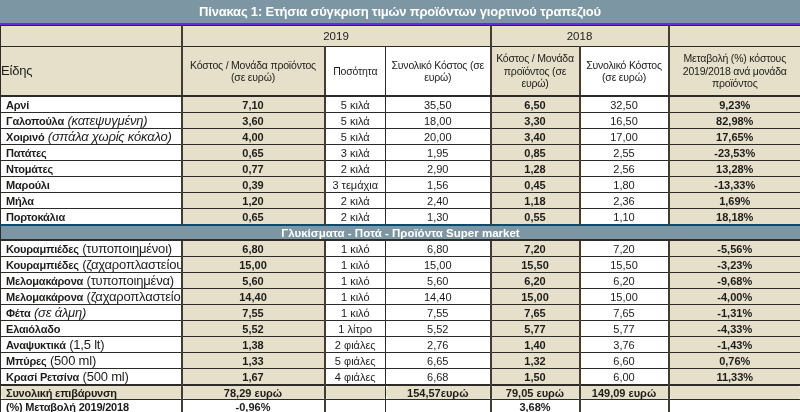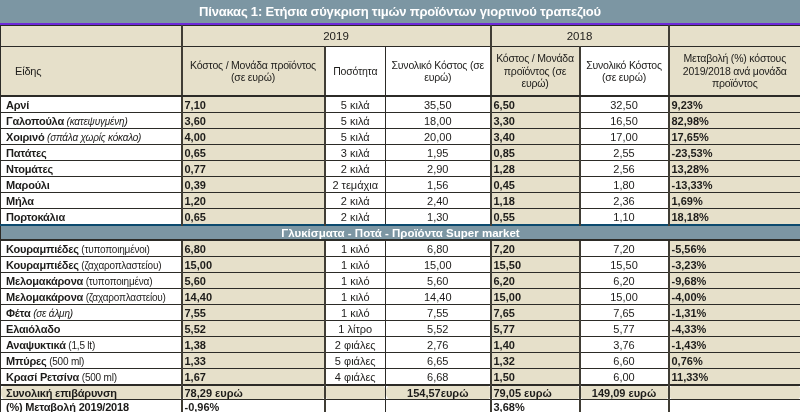--- a/index.html
+++ b/index.html
@@ -18,28 +18,28 @@
   .bL2 { border-left:2px solid #403d35; }
   .beige { background:#E6E0CA; }
   
   .yearrow td { height:20px; text-align:center; font-size:11.5px; background:#E6E0CA; }
   
   .headrow td {
     height:46px; text-align:center; font-size:10.5px; line-height:1.18;
     white-space:normal; padding:1px 2px; border-bottom:2px solid #2c2b27;
     letter-spacing:-0.2px;
   }
-  .headrow .cA { text-align:left; padding-left:14px; font-size:11px; }
+  .headrow .cA { text-align:left; padding-left:0; font-size:13px; }
   
   tr.data td { height:15px; }
   .cA { text-align:left; padding:0 3px 0 5px; }
   .pname { font-weight:700; letter-spacing:-0.2px; }
-  .pnote { font-weight:400; font-size:10px; letter-spacing:-0.2px; }
+  .pnote { font-weight:400; font-size:13px; letter-spacing:-0.2px; }
   .pnote.it { font-style:italic; }
-  .cB,.cE,.cG { background:#E6E0CA; font-weight:700; text-align:left; }
+  .cB,.cE,.cG { background:#E6E0CA; font-weight:700; text-align:center; }
   .cC,.cD,.cF { text-align:center; background:#ffffff;margin-left:45px; }
   
   .sectionrow td {
     height:13px; background:#7C96A3; color:#ffffff; font-weight:700;
     text-align:center; font-size:11.5px;
     border-top:2px solid #0c4a6e; border-bottom:2px solid #2c2b27;
   }
   
   tr.summary td { height:13px; font-weight:700; }
   tr.summary .cA { font-weight:700; }
@@ -122,21 +122,21 @@
           <td class="cB bL2">0,77</td>
           <td class="cC bL2">2 κιλά</td>
           <td class="cD">2,90</td>
           <td class="cE bL2">1,28</td>
           <td class="cF bL2">2,56</td>
           <td class="cG bL2">13,28%</td>
         </tr>
         <tr class="data">
           <td class="cA"><span class="pname">Μαρούλι</span></td>
           <td class="cB bL2">0,39</td>
-          <td class="cC bL2">2 τεμάχια</td>
+          <td class="cC bL2">3 τεμάχια</td>
           <td class="cD">1,56</td>
           <td class="cE bL2">0,45</td>
           <td class="cF bL2">1,80</td>
           <td class="cG bL2">-13,33%</td>
         </tr>
         <tr class="data">
           <td class="cA"><span class="pname">Μήλα</span></td>
           <td class="cB bL2">1,20</td>
           <td class="cC bL2">2 κιλά</td>
           <td class="cD">2,40</td>

